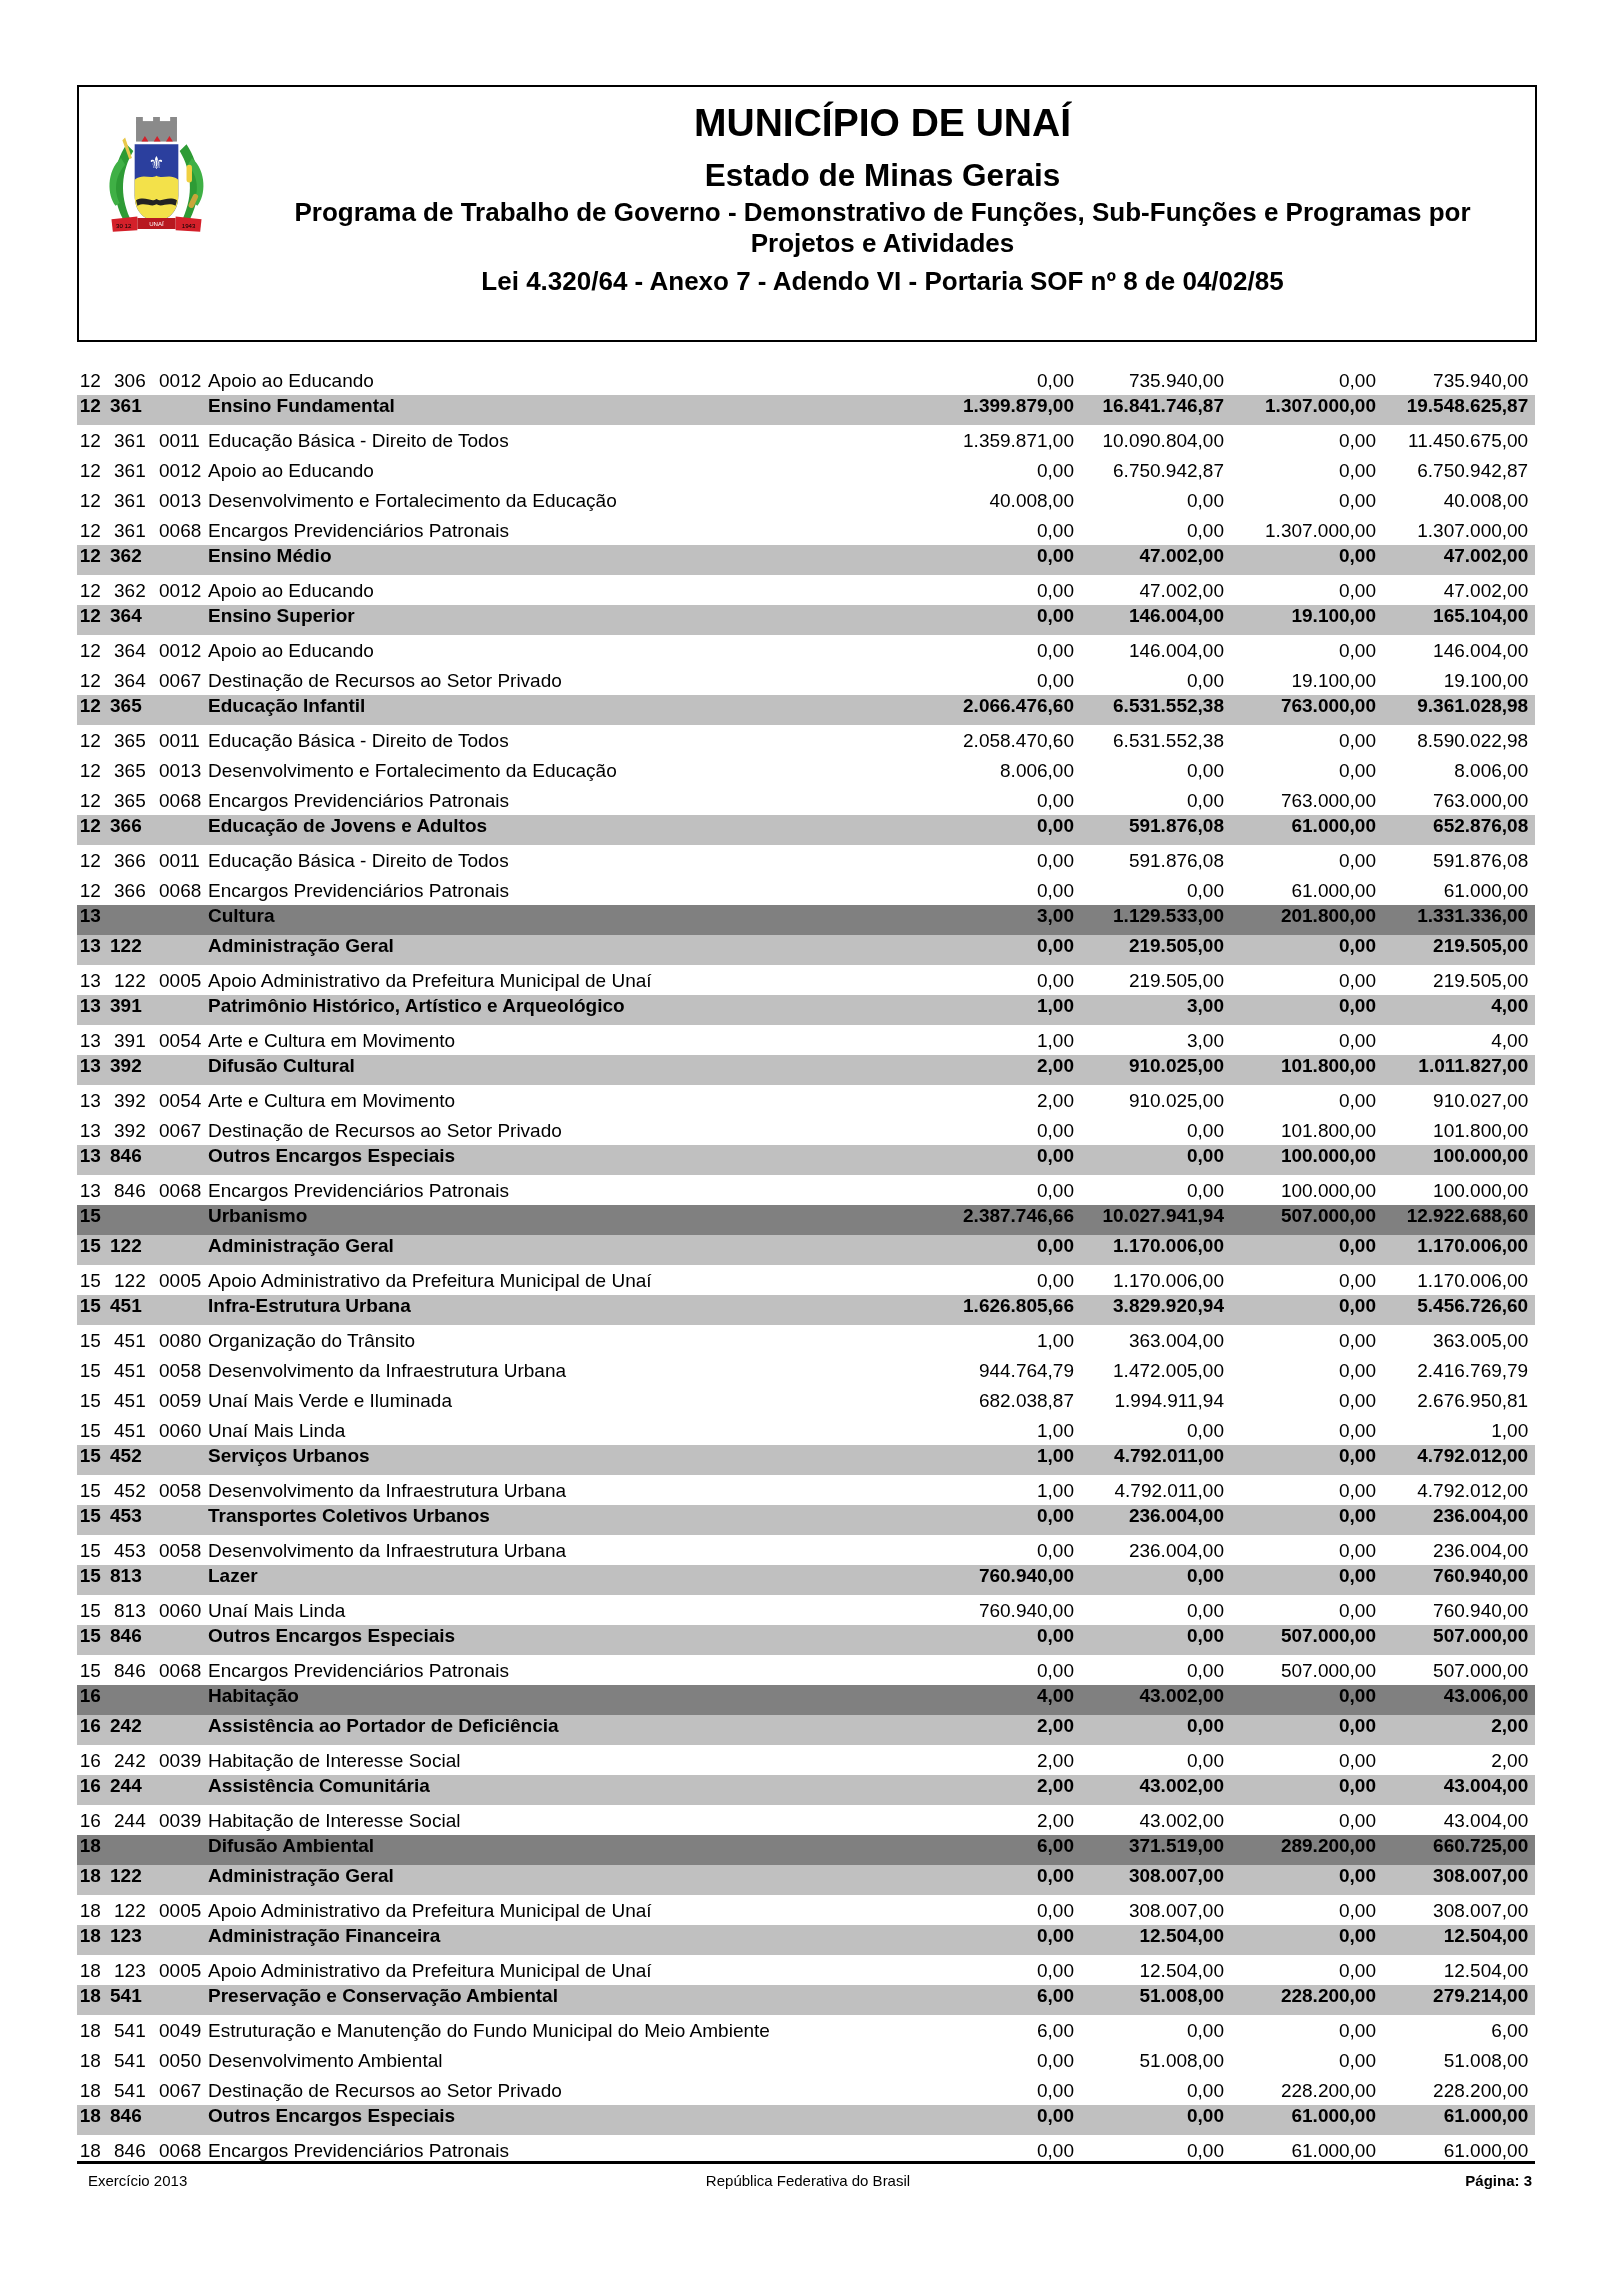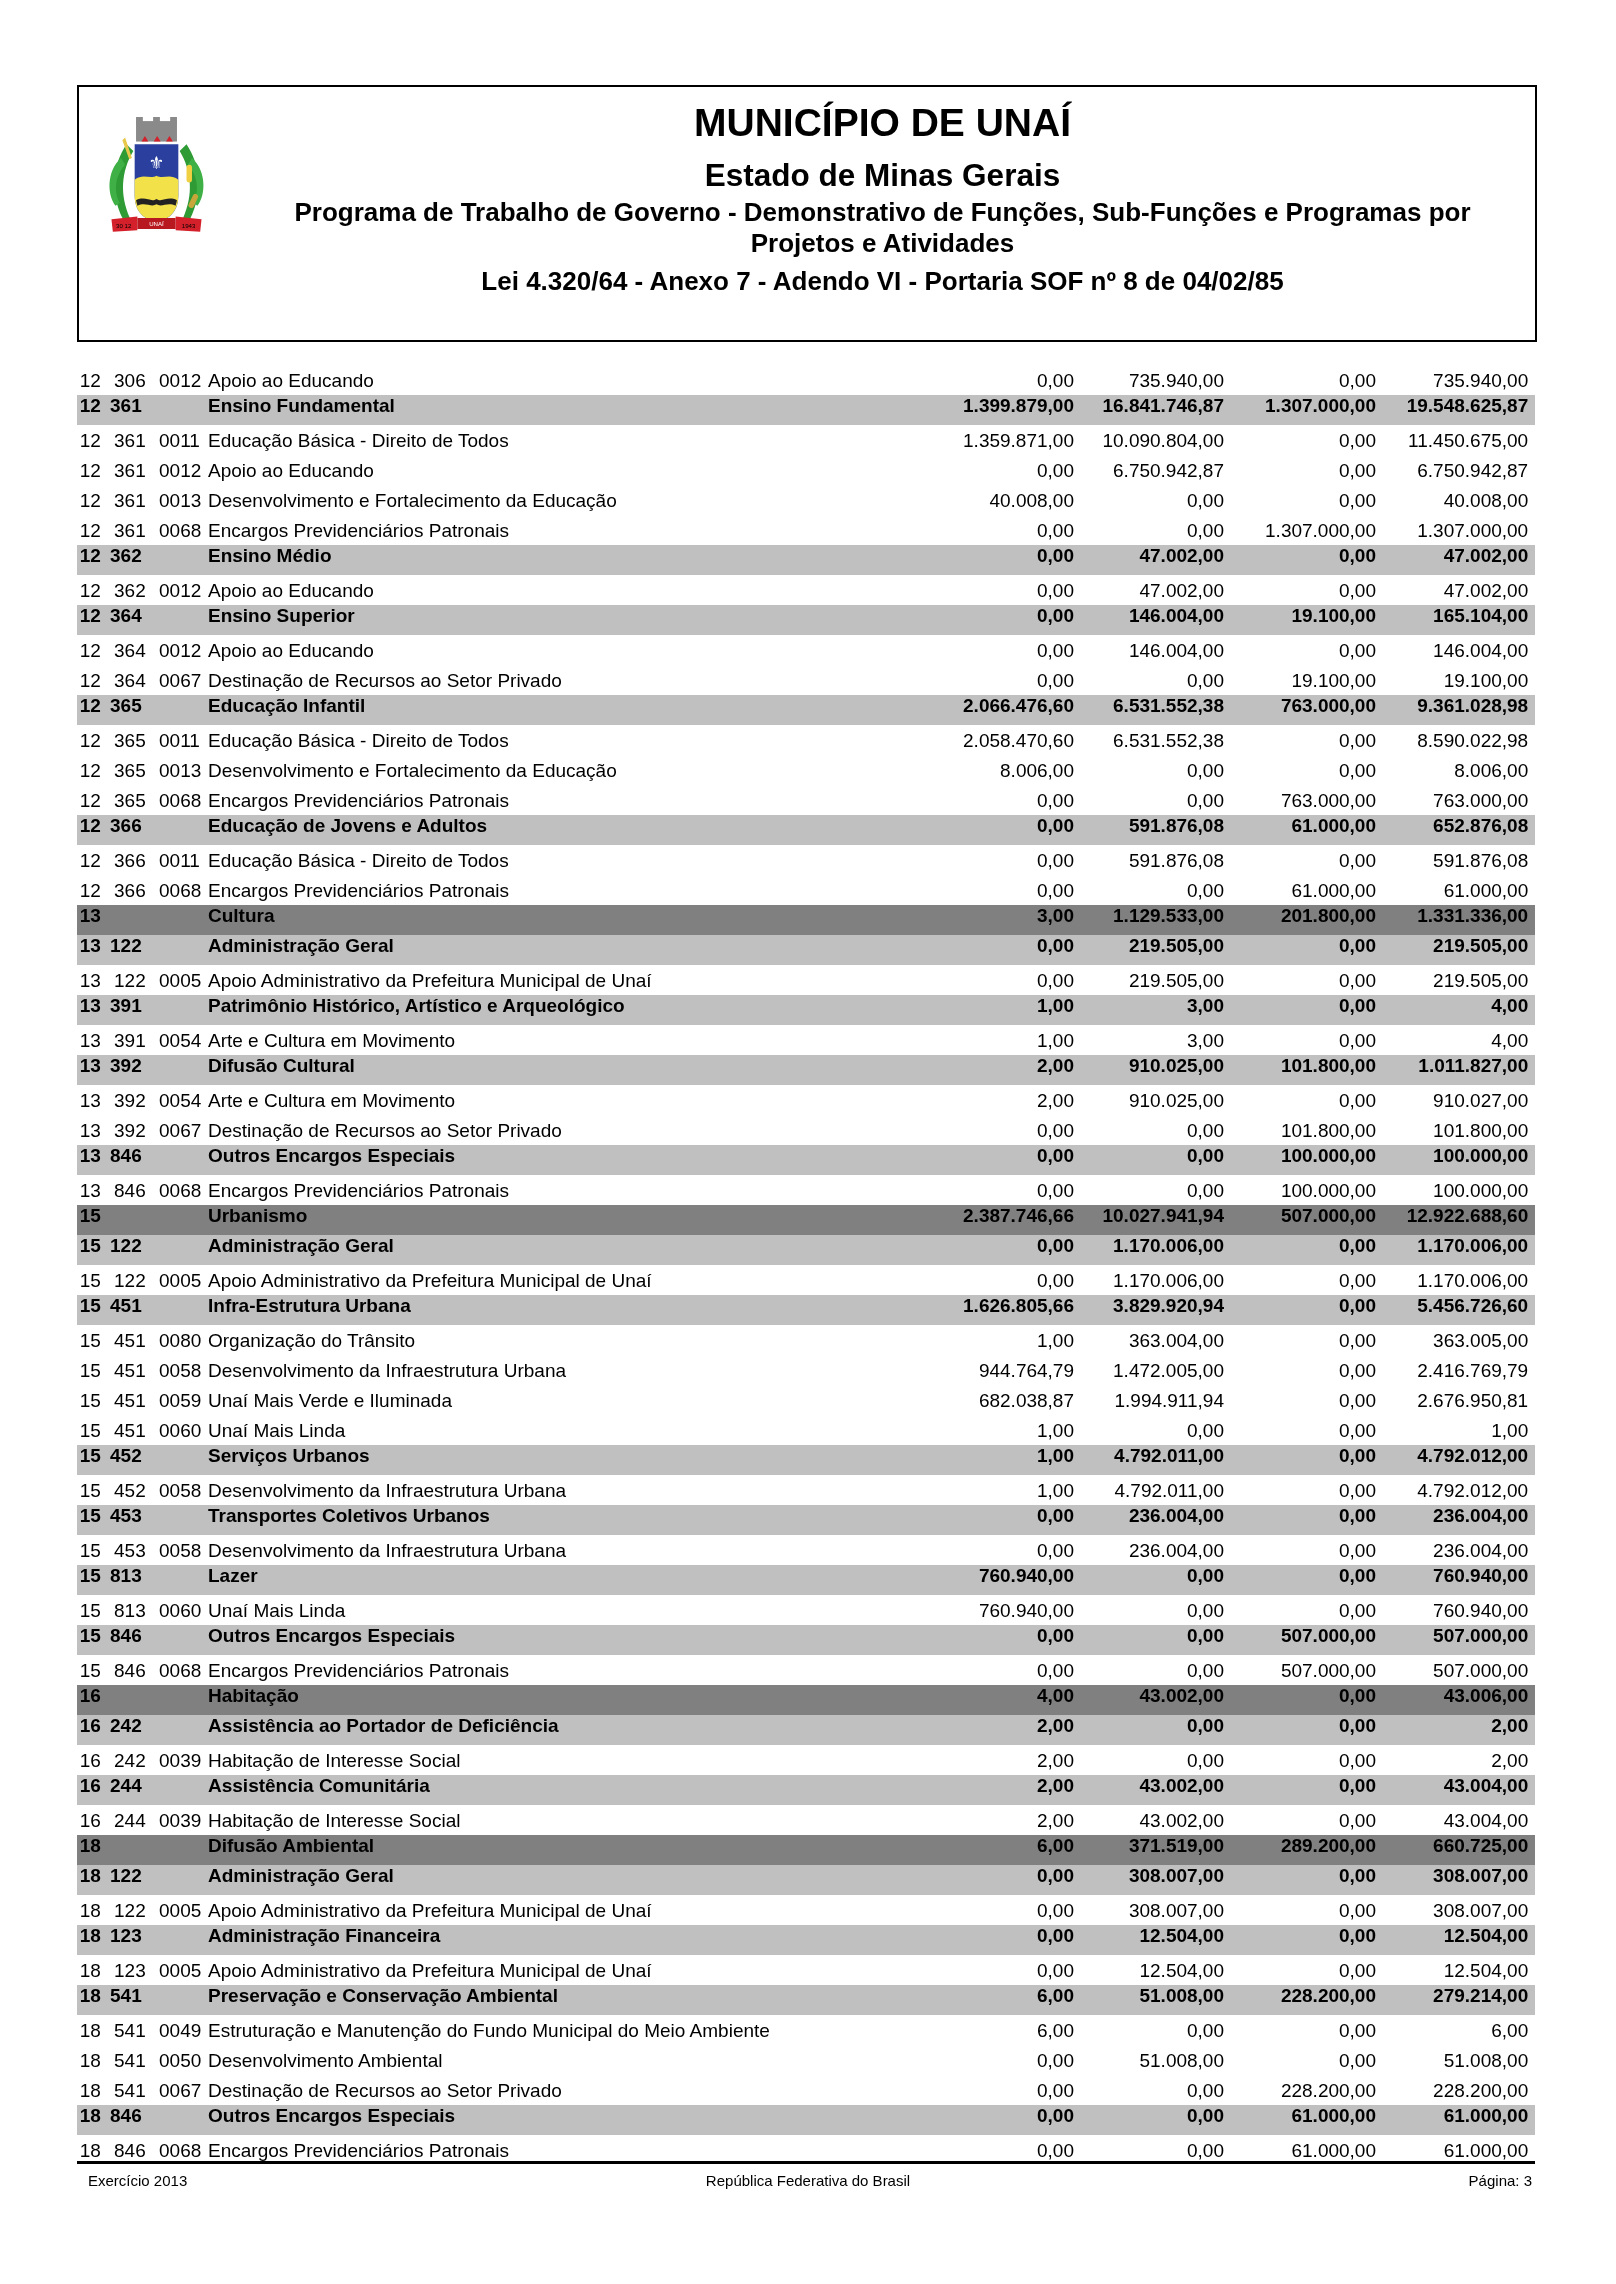--- a/index.html
+++ b/index.html
@@ -30,21 +30,21 @@
   .c-v1 { right:461px; text-align:right; }
   .c-v2 { right:311px; text-align:right; }
   .c-v3 { right:159px; text-align:right; }
   .c-v4 { right:6.8px;  text-align:right; }
   .row.sub .c-sub, .row.fun .c-sub { left:33px; }
 
   .footer-line { position:absolute; left:77px; top:2161px; width:1458px; height:2.7px; background:#000; }
   .footer { position:absolute; top:2172px; font-size:15px; white-space:nowrap; }
   .f-left { left:88px; }
   .f-center { left:0; width:1616px; text-align:center; }
-  .f-right { right:84px; }
+  .f-right { right:84px;font-weight:bold; }
 </style>
 </head>
 <body>
 
 <div class="header-box">
   <svg class="logo" viewBox="0 0 148 170" xmlns="http://www.w3.org/2000/svg">
 
     <path d="M30 40 C10 70 5 110 25 150 L35 148 C20 115 22 80 40 50 Z" fill="#2e9b35"></path>
     <path d="M22 60 C0 80 2 115 14 130 L20 126 C12 110 12 88 28 70 Z" fill="#3fb045"></path>
     <path d="M28 30 L38 60 L34 62 L24 34 Z" fill="#e8c84a"></path>

